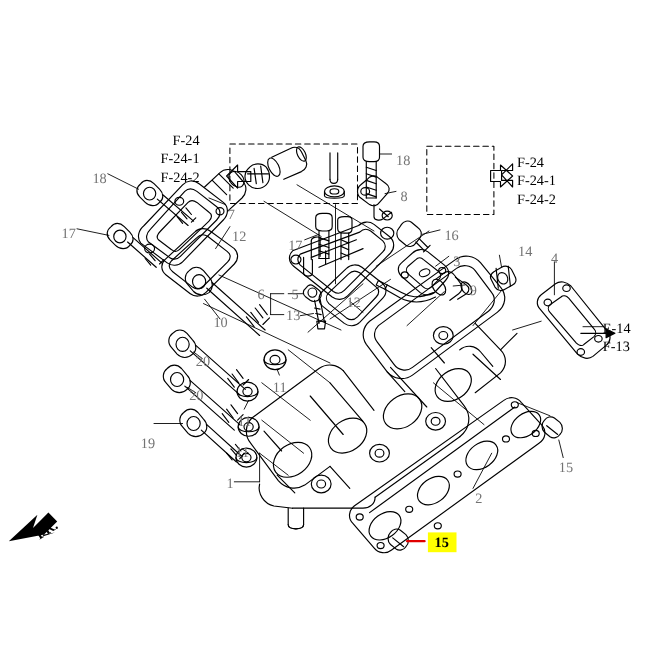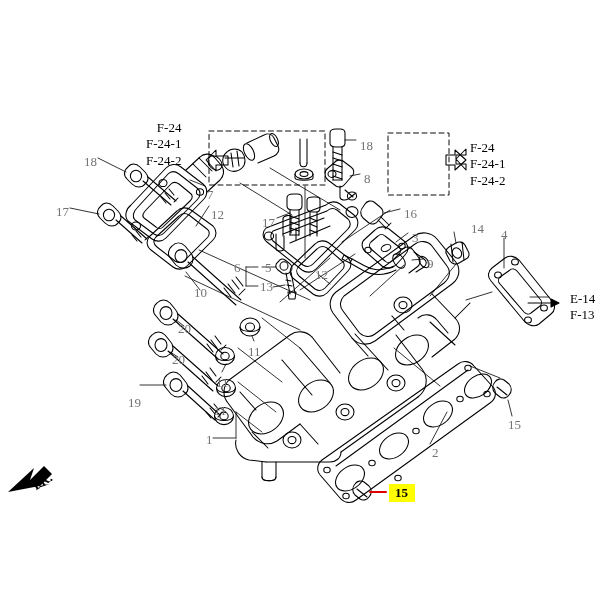--- a/index.html
+++ b/index.html
@@ -504,21 +504,21 @@
     <div>F-24-1</div>
     <div>F-24-2</div>
   </div>
 
   <div class="refcode" style="left:470px;top:140px;">
     <div>F-24</div>
     <div>F-24-1</div>
     <div>F-24-2</div>
   </div>
 
-  <div class="refcode" style="left:548px;top:291px;margin-left:22px;">
+  <div class="refcode" style="left:548px;top:291px;">
     <div>E-14</div>
     <div>F-13</div>
   </div>
 
   <div class="callout" style="left:84px;top:155px;">18</div>
   <div class="callout" style="left:56px;top:205px;">17</div>
   <div class="callout" style="left:207px;top:188px;">7</div>
   <div class="callout" style="left:211px;top:208px;">12</div>
   <div class="callout" style="left:360px;top:139px;">18</div>
   <div class="callout" style="left:364px;top:172px;">8</div>

